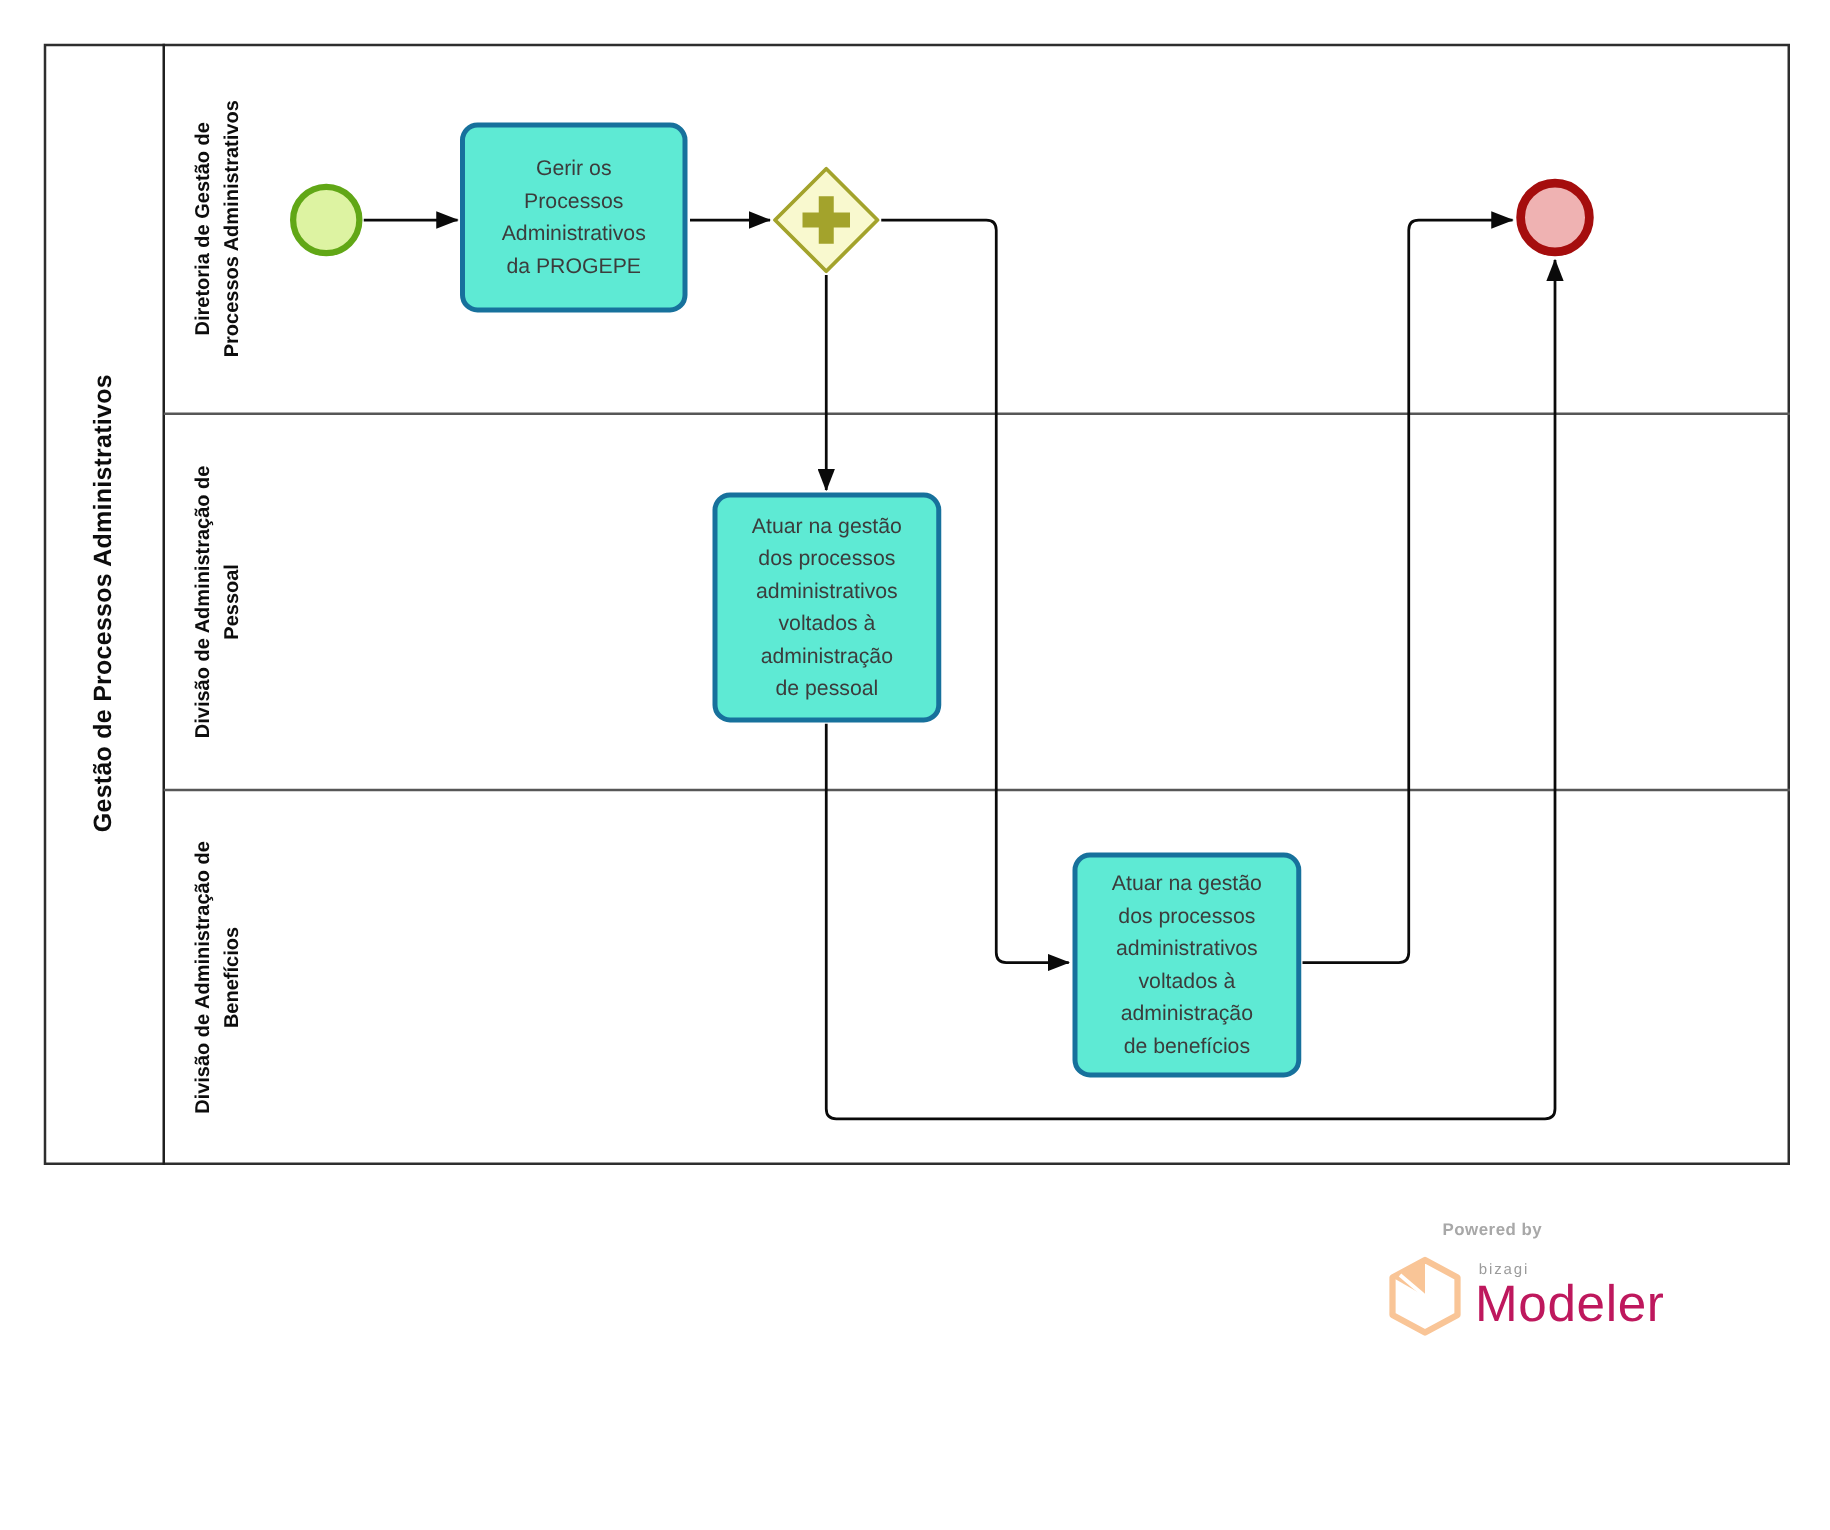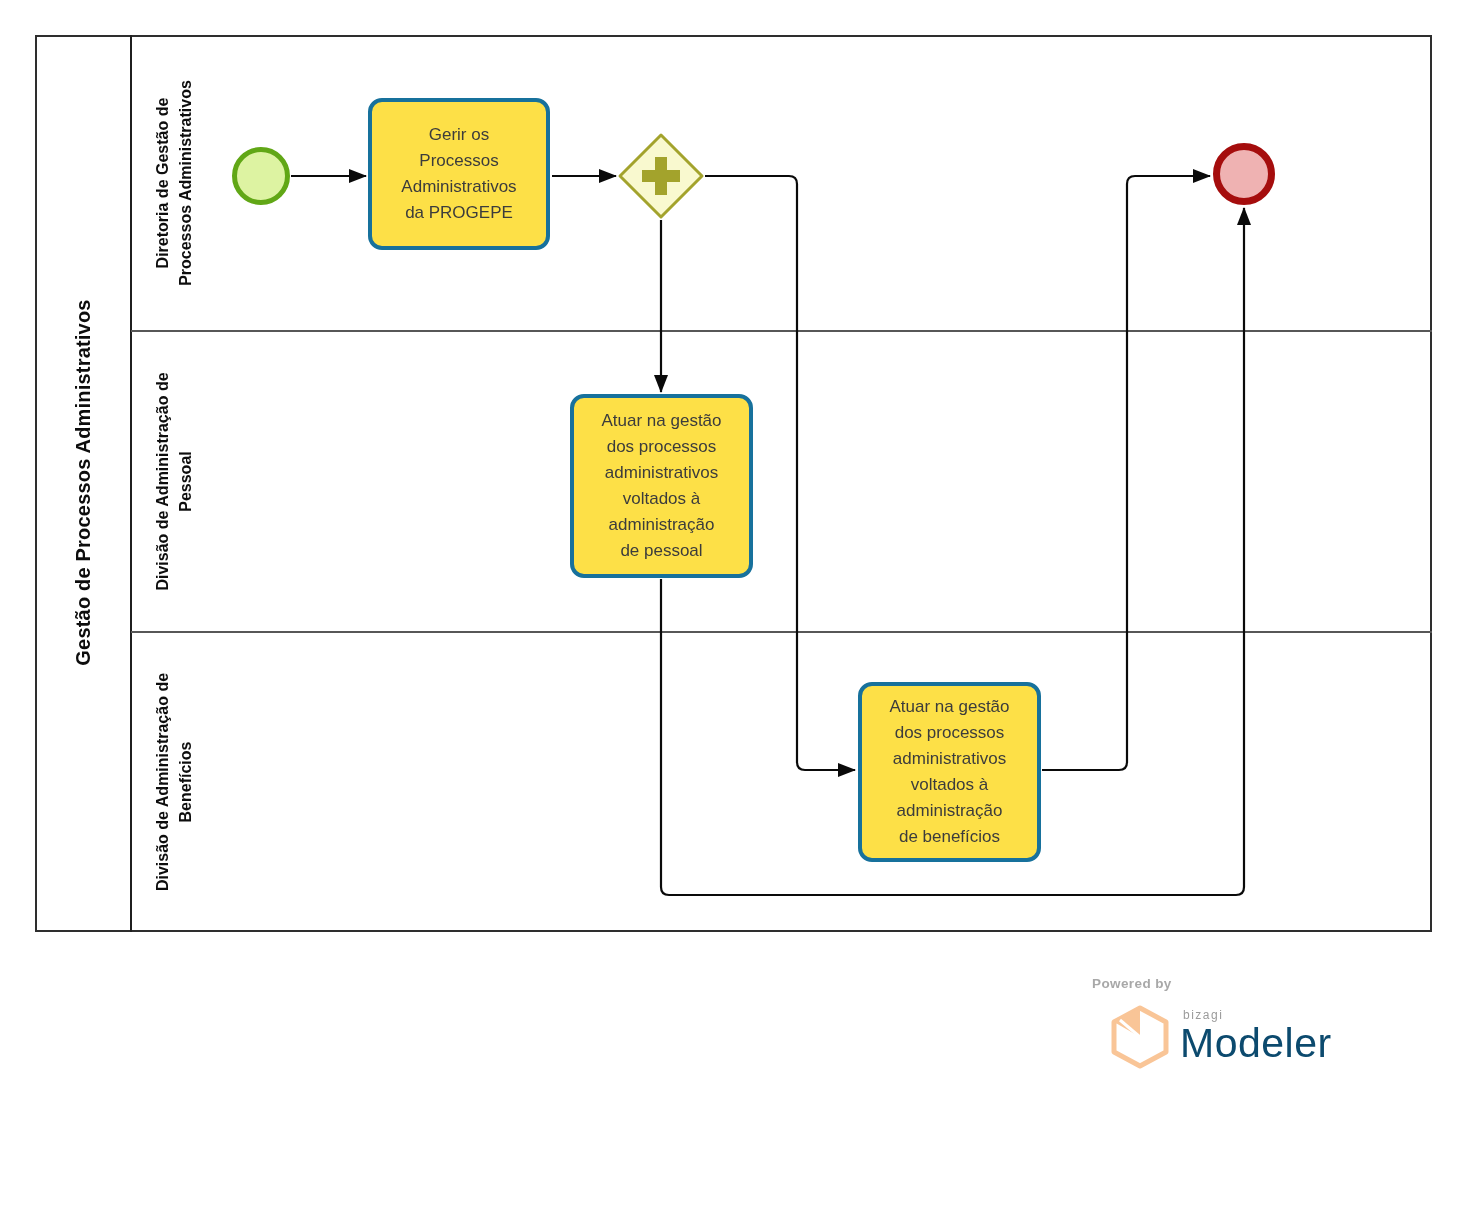--- a/index.html
+++ b/index.html
@@ -15,47 +15,47 @@
              display:flex;align-items:center;justify-content:center;text-align:center;
              white-space:pre-line;color:#0d0d0d;font-weight:bold;}
   .pool-title{left:37px;top:930px;width:895px;height:93px;font-size:20px;letter-spacing:.2px;}
   .lane-title{font-size:16px;line-height:23px;}
   .lane-title-1{left:132px;top:331px;width:296px;height:84px;}
   .lane-title-2{left:132px;top:632px;width:301px;height:84px;}
   .lane-title-3{left:132px;top:932px;width:300px;height:84px;}
 
   
   .task{position:absolute;box-sizing:border-box;border:4px solid #17719c;border-radius:14px;
-        background:#fde047;display:flex;align-items:center;justify-content:center;
+        background:#5eead4;display:flex;align-items:center;justify-content:center;
         text-align:center;white-space:pre-line;font-size:17px;line-height:26px;color:#3c3c3c;}
   .task-gerir{left:368px;top:98px;width:182px;height:152px;}
   .task-pessoal{left:570px;top:394px;width:183px;height:184px;}
   .task-beneficios{left:858px;top:682px;width:183px;height:180px;}
 
   .event{position:absolute;box-sizing:border-box;border-radius:50%;}
   .event-start{left:232px;top:147px;width:58px;height:58px;border:5px solid #61a716;background:#ddf3a2;}
   .event-end{left:1213px;top:143px;width:62px;height:62px;border:7px solid #a50d0d;background:#efb2b2;}
 
   .gateway{position:absolute;left:617px;top:132px;width:88px;height:88px;}
   .gw-diamond{fill:#f9f9cf;stroke:#a3a32c;stroke-width:3;stroke-linejoin:round;}
   .gw-plus{stroke:#a3a32c;stroke-width:12;fill:none;}
 
   
   .flows{position:absolute;left:0;top:0;width:1464px;height:1224px;pointer-events:none;}
   .flow{fill:none;stroke:#0a0a0a;stroke-width:2.2;}
 
   
-  .powered-by{position:absolute;left:1092px;top:976px;font-size:13.5px;font-weight:600;
+  .powered-by{position:absolute;left:1154px;top:976px;font-size:13.5px;font-weight:600;
               color:#a8a8a8;letter-spacing:.4px;}
   .logo-hex{position:absolute;left:1110px;top:1004px;width:60px;height:66px;}
   .hex-outline{fill:none;stroke:#f9c597;stroke-width:5;stroke-linejoin:round;}
   .hex-flap{fill:#f9c597;}
   .hex-notch{stroke:#ffffff;stroke-width:3;fill:none;}
   .brand{position:absolute;left:1183px;top:1008px;font-size:12px;color:#9b9b9b;letter-spacing:1.5px;}
-  .product{position:absolute;left:1180px;top:1020px;font-size:41px;color:#0c4a6e;letter-spacing:.5px;}
+  .product{position:absolute;left:1180px;top:1020px;font-size:41px;color:#be185d;letter-spacing:.5px;}
 </style>
 </head>
 <body>
 
 <div class="canvas">
 
   <div class="pool"></div>
   <div class="pool-label-divider"></div>
   <div class="lane-divider" style="top:330px;"></div>
   <div class="lane-divider" style="top:631px;"></div>

